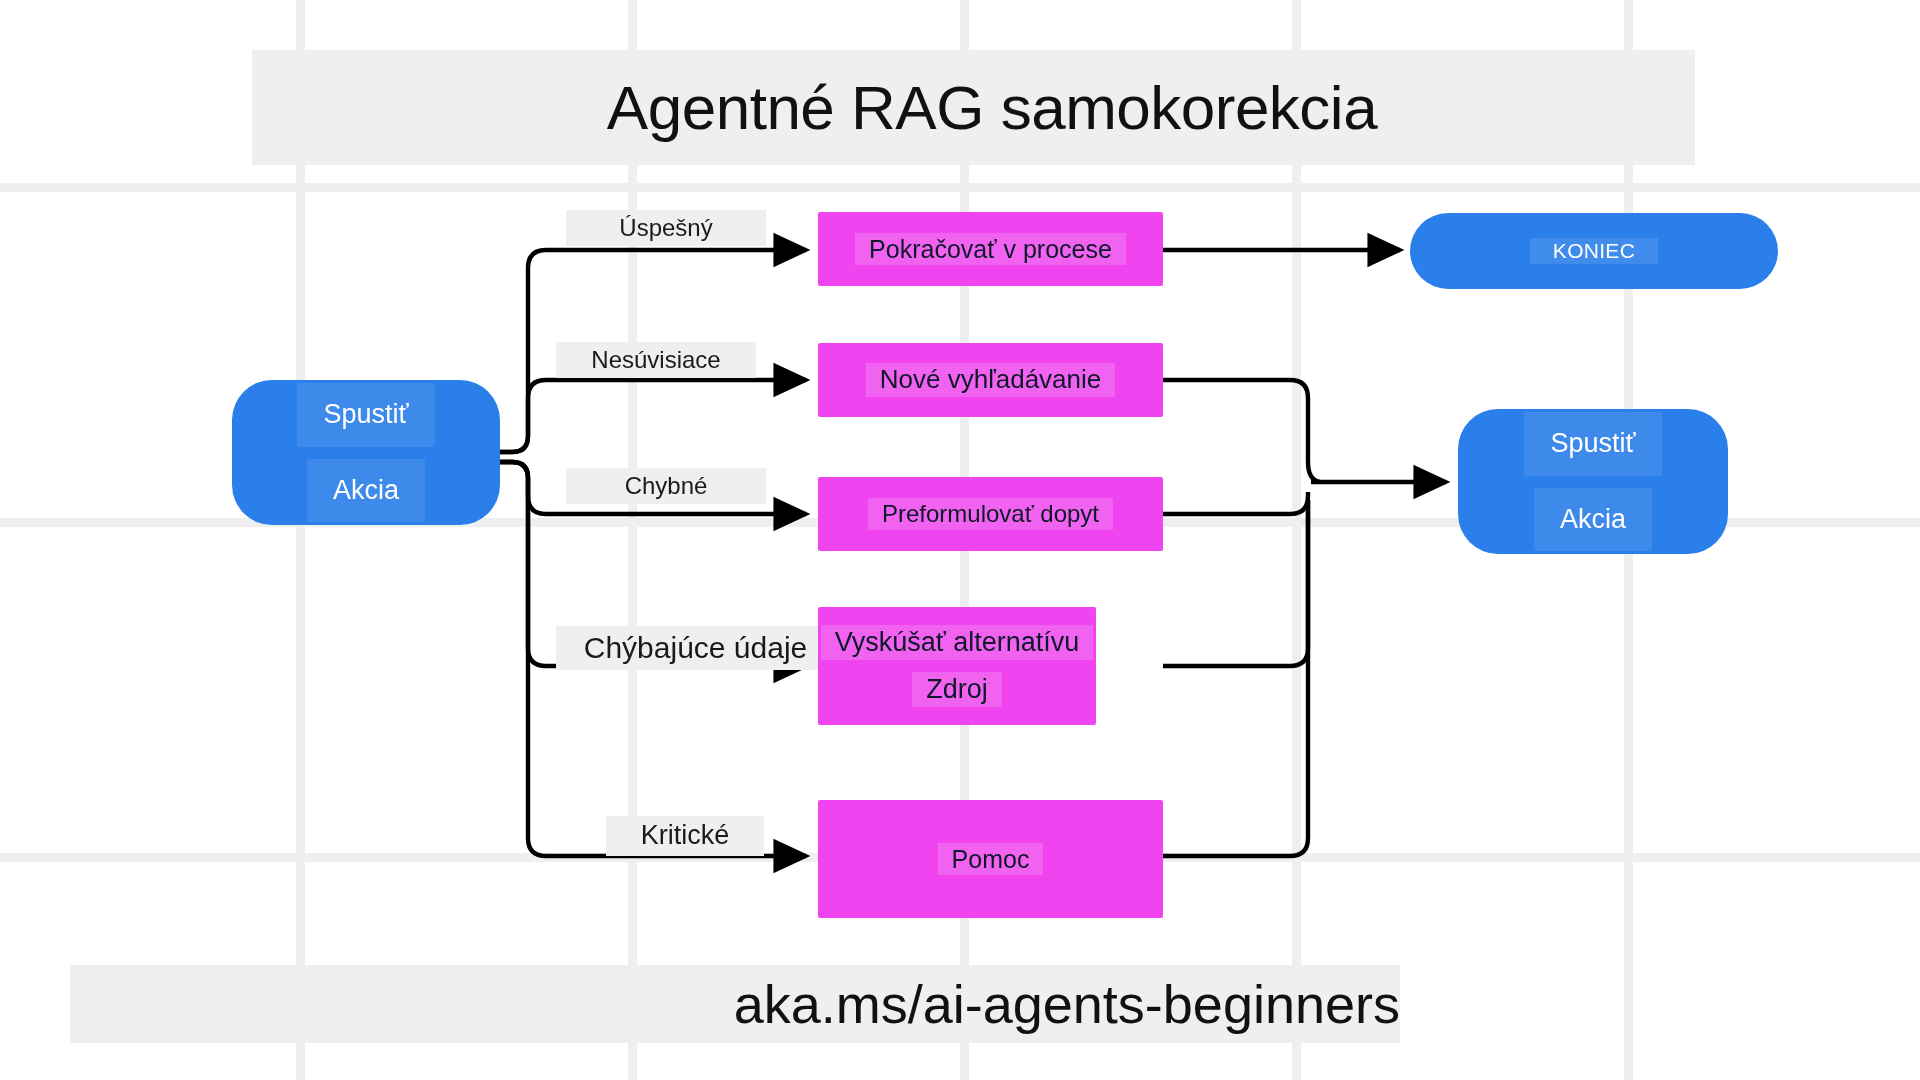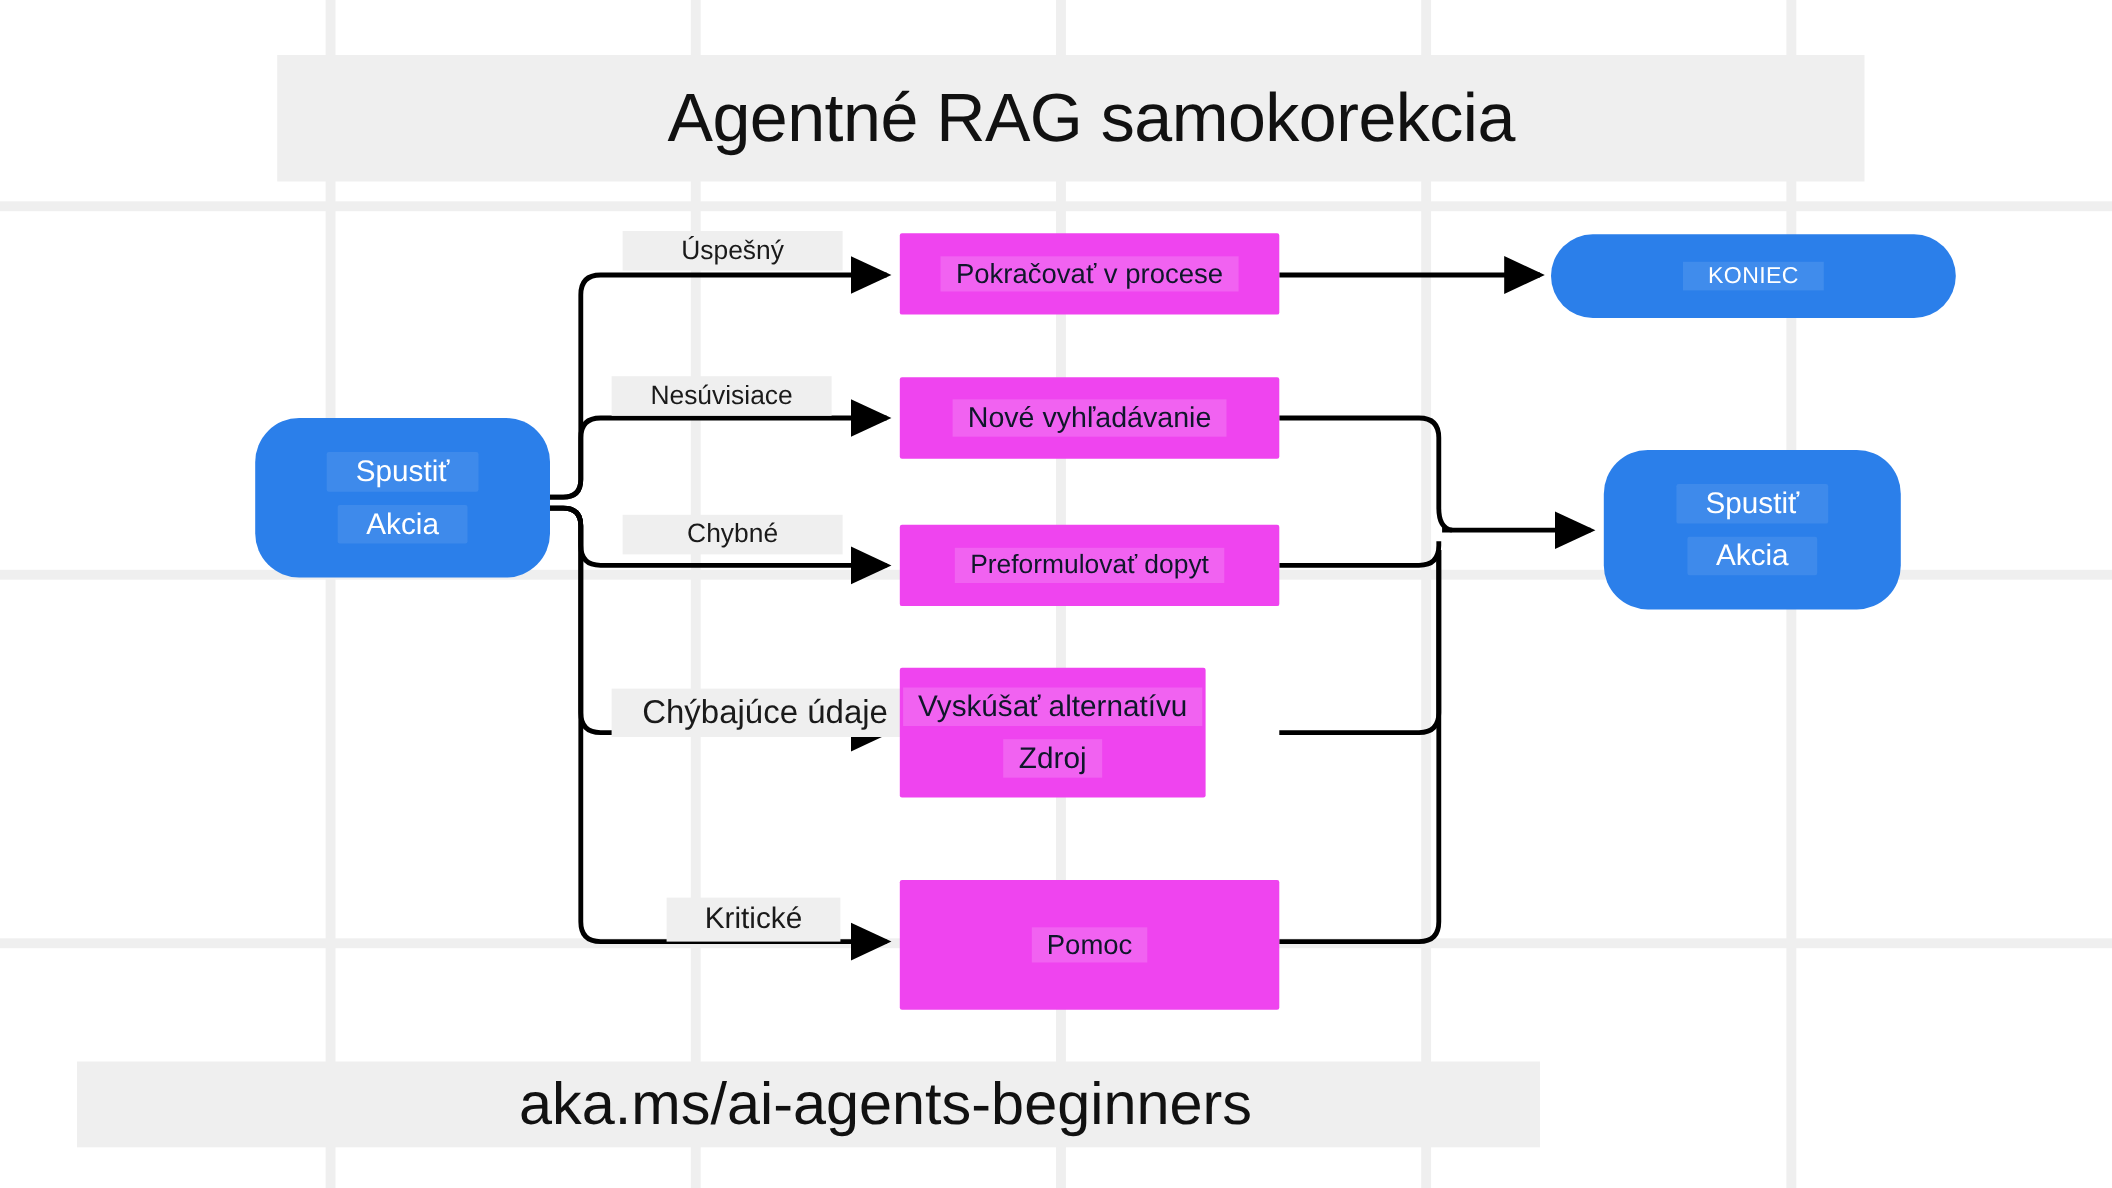--- a/index.html
+++ b/index.html
@@ -24,21 +24,21 @@
   .node{position:absolute;box-sizing:border-box;display:flex;
         flex-direction:column;align-items:center;justify-content:center;}
 
   .blue{
     background:#2b7fea;
     border-radius:40px;
     color:#ffffff;
   }
   .blue .ln{
     background:rgba(255,255,255,0.09);
-    padding:1px 26px;
+    padding:15px 26px;
     border-radius:2px;
     white-space:nowrap;
     line-height:1.25;
   }
   .blue .ln + .ln{margin-top:12px;}
 
   .pill{
     background:#2b7fea;
     border-radius:44px;
     color:#ffffff;
@@ -76,21 +76,21 @@
 
   
   .banner{
     position:absolute;
     background:#efefef;
     display:flex;align-items:center;justify-content:center;
     color:#111111;
     white-space:nowrap;
   }
   #title-banner{font-size:62px;font-weight:400;letter-spacing:-0.5px;}
-  #footer-banner{font-size:54px;font-weight:400;justify-content:center;padding-left:140px;}
+  #footer-banner{font-size:54px;font-weight:400;justify-content:flex-end;padding-left:140px;}
 </style>
 </head>
 <body>
 
 <div id="stage">
 
   <div class="grid-v" style="left:296px;"></div>
   <div class="grid-v" style="left:628px;"></div>
   <div class="grid-v" style="left:960px;"></div>
   <div class="grid-v" style="left:1292px;"></div>

